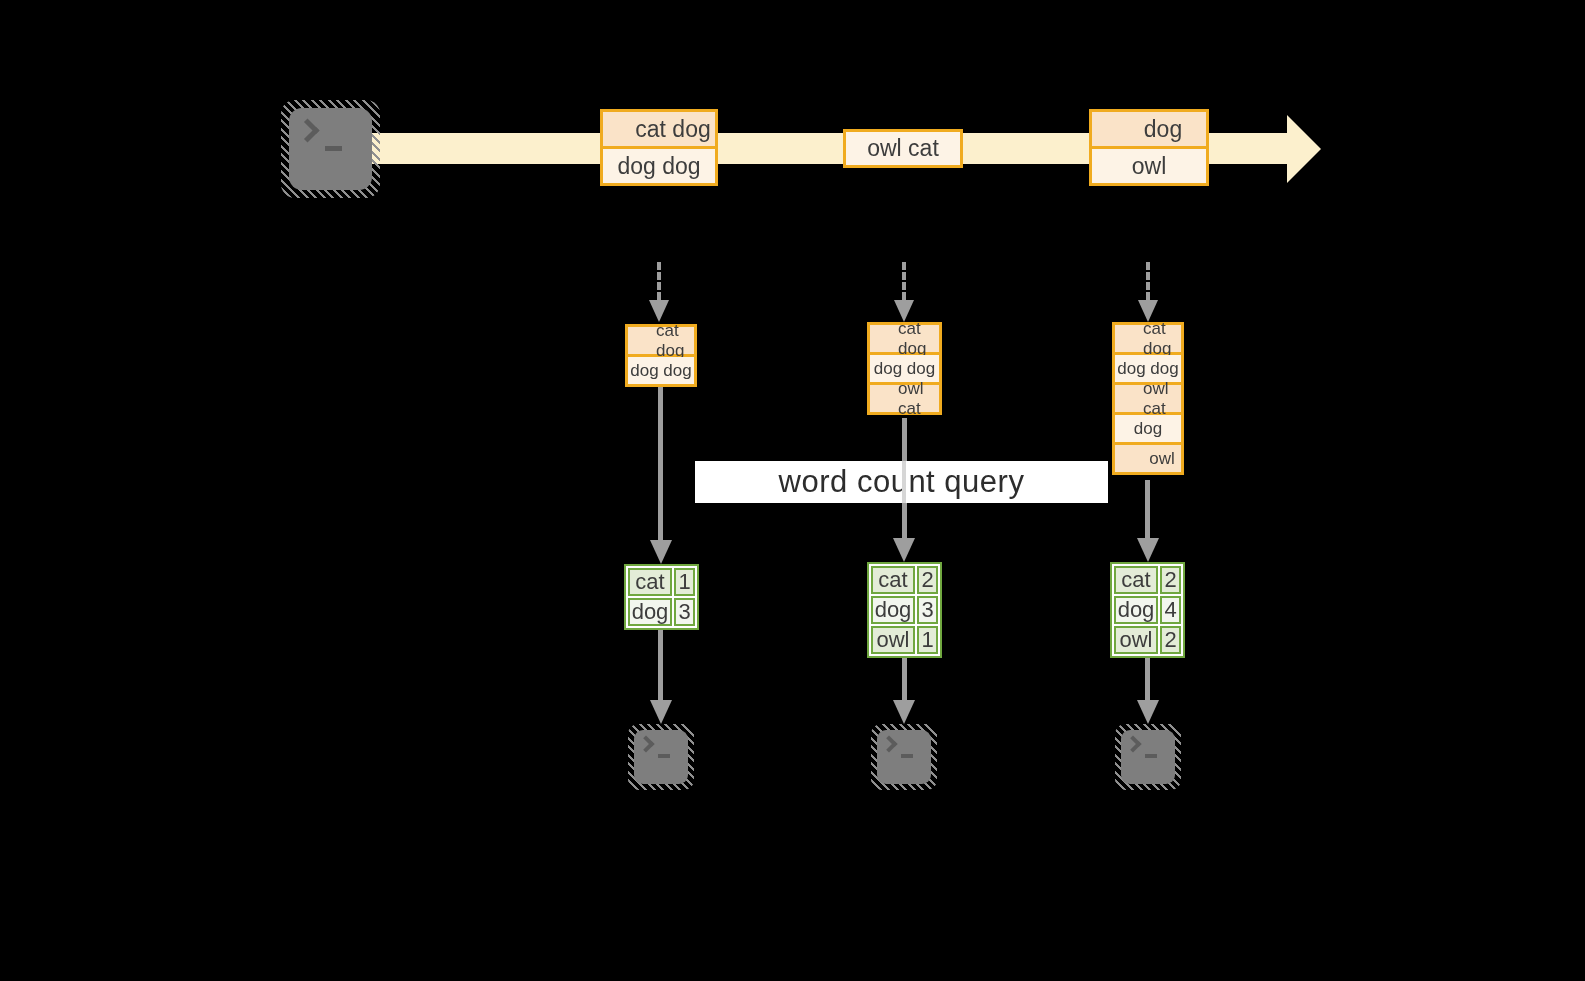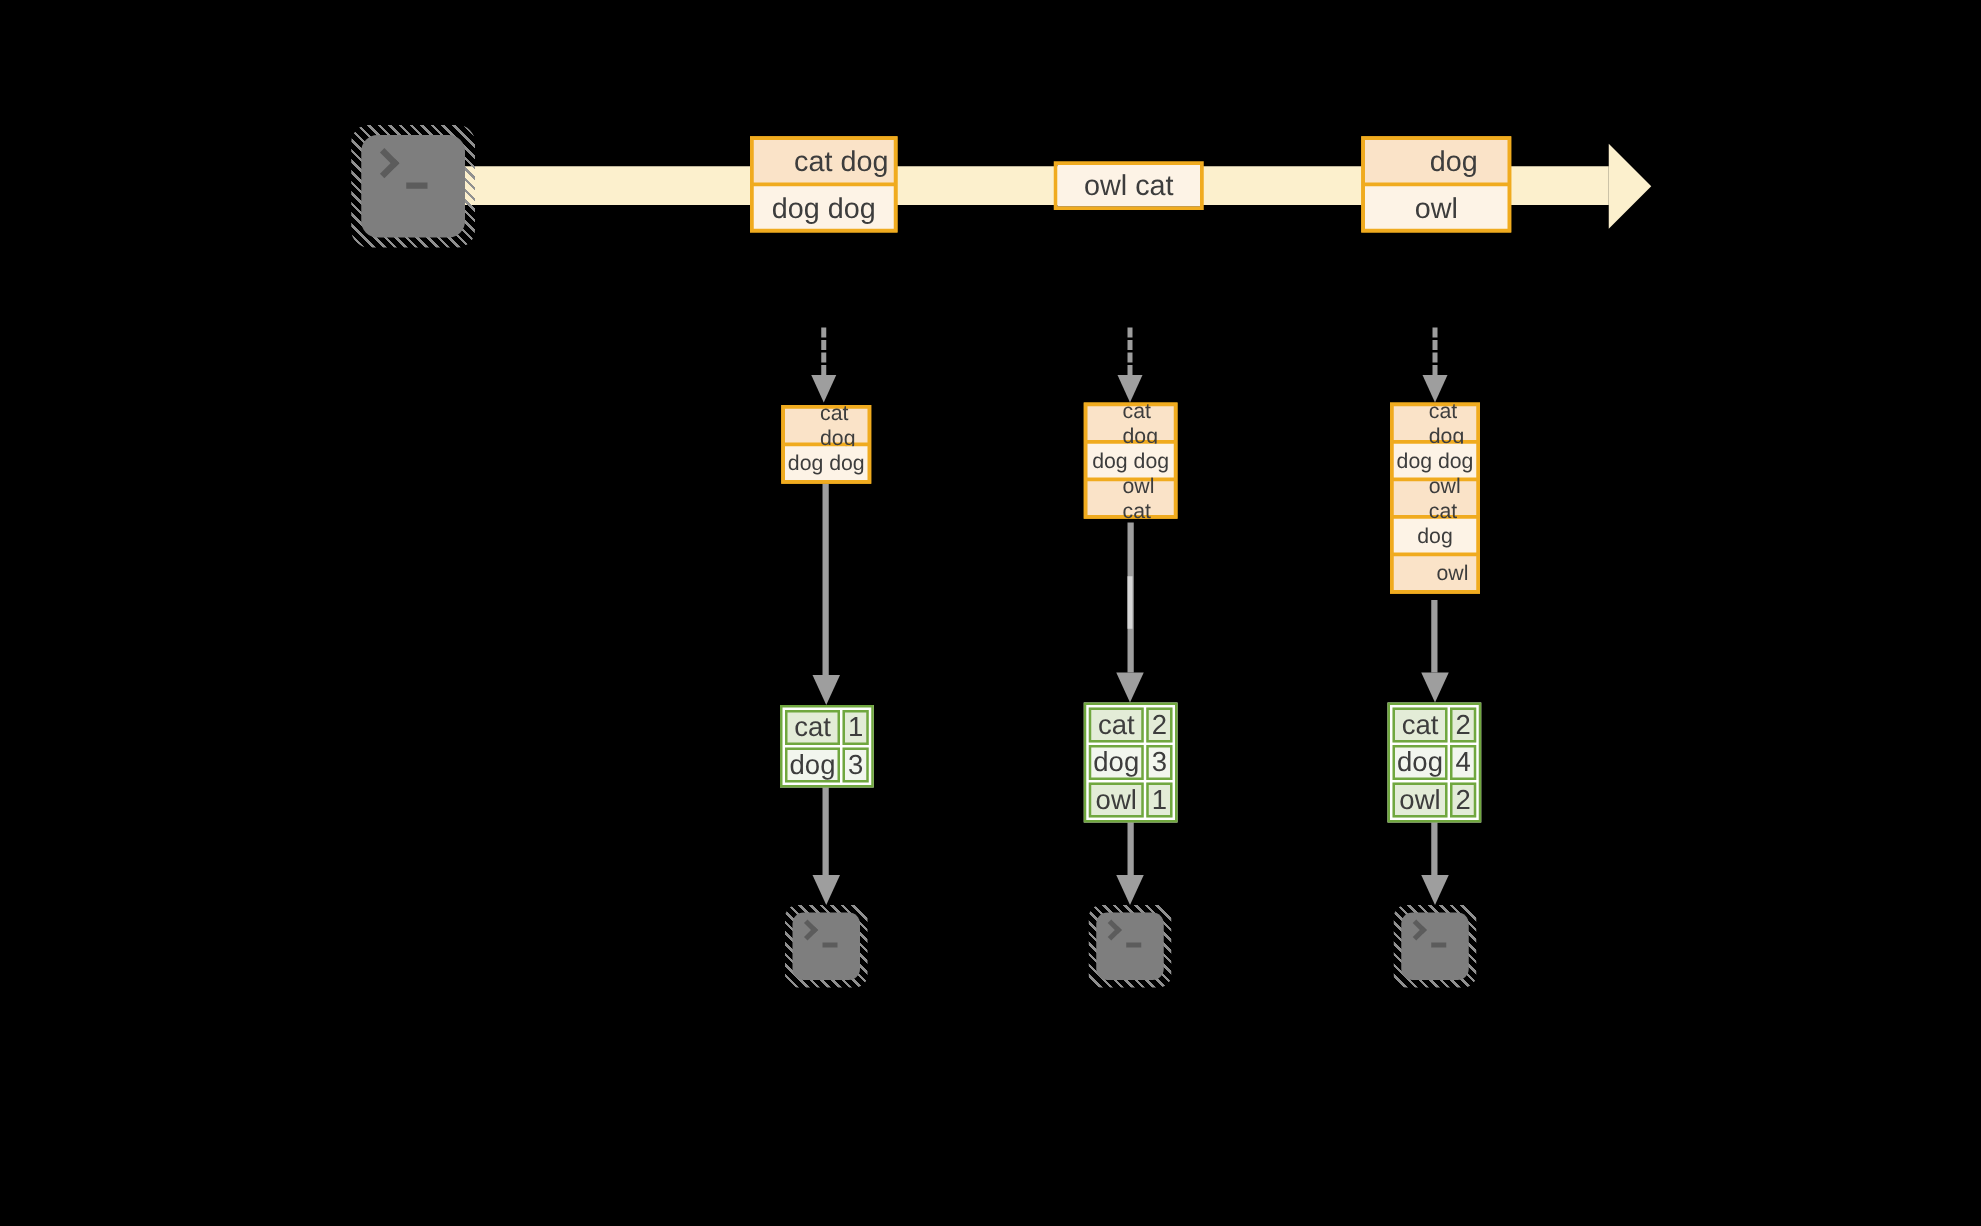--- a/index.html
+++ b/index.html
@@ -124,20 +124,21 @@
     <div class="cell dark">owl</div>
   </div>
 
   <div class="solid-shaft" style="left:658px;top:387px;height:153px;"></div>
   <div class="solid-head" style="left:650px;top:540px;"></div>
   <div class="solid-shaft" style="left:902px;top:418px;height:120px;"></div>
   <div class="solid-head" style="left:893px;top:538px;"></div>
   <div class="solid-shaft" style="left:1145px;top:480px;height:58px;"></div>
   <div class="solid-head" style="left:1137px;top:538px;"></div>
 
+  <div class="query-label" style="left:695px;top:461px;width:413px;height:42px;">word count query</div>
   <div class="through-line" style="left:902px;top:461px;width:4px;height:42px;"></div>
 
   <div class="wc-table" style="left:624px;top:564px;">
     <div class="wc-cell g-dark">cat</div>
     <div class="wc-cell g-dark">1</div>
     <div class="wc-cell g-light">dog</div>
     <div class="wc-cell g-light">3</div>
   </div>
   <div class="wc-table" style="left:867px;top:562px;">
     <div class="wc-cell g-dark">cat</div>

